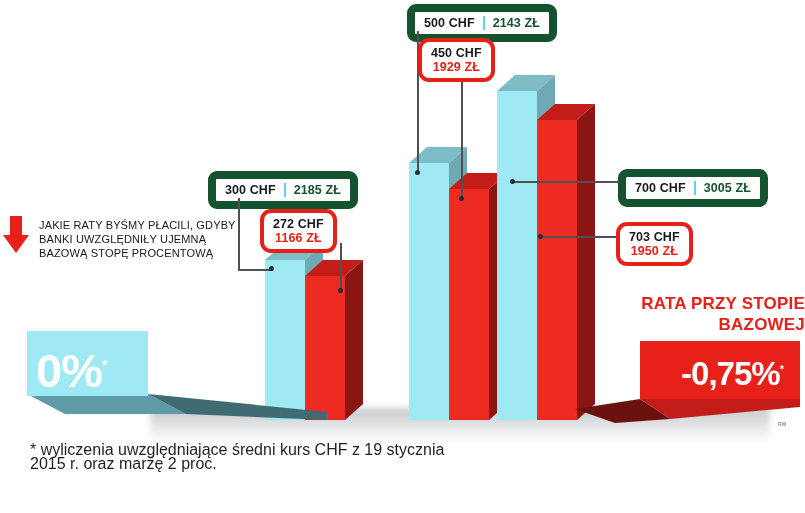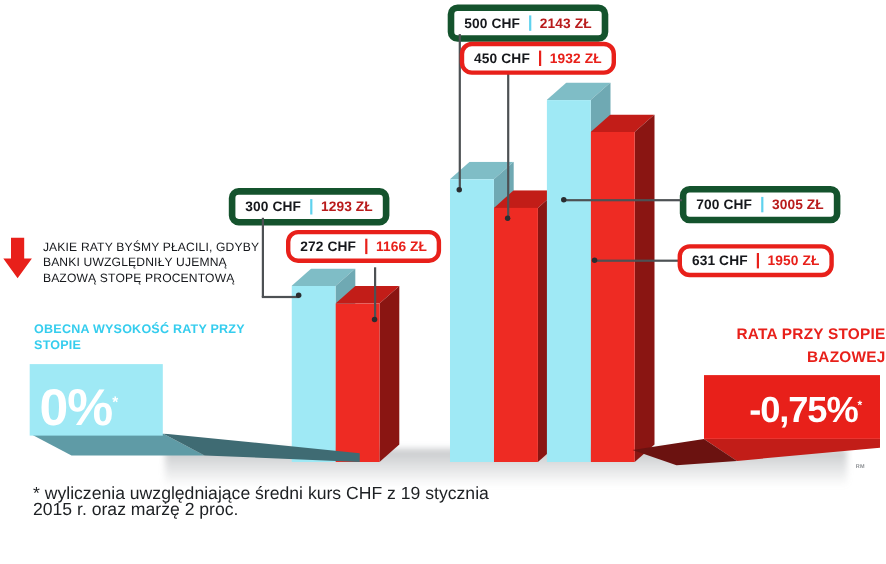--- a/index.html
+++ b/index.html
@@ -26,37 +26,38 @@
   .callout{
     position:absolute;
     display:flex;align-items:center;
     background:#ffffff;
     white-space:nowrap;
     box-sizing:border-box;
     font-weight:bold;
     letter-spacing:.1px;
   }
   .callout.cyan{
-    border:6px solid #14532d;
+    border:8px solid #14532d;
     border-radius:9px;
     padding:4px 9px;
     font-size:12.5px;
   }
   .callout.red{
     border:4px solid #e8201a;
     border-radius:11px;
     padding:4px 9px;
     font-size:12.5px;
     z-index:6;
+    flex-direction:column;
   }
   .chf{color:#16181c;}
   .divider{width:2px;align-self:stretch;margin:0 8px;}
   .cyan .divider{background:#5fd2ee;}
   .red .divider{background:#e8201a;}
-  .zl-cyan{color:#b91c1c;}
+  .zl-cyan{color:#14532d;}
   .zl-red{color:#e8201a;}
 
   
   .lead{position:absolute;background:#4d5154;z-index:1;}
   .lead.v{width:1.6px;}
   .lead.h{height:1.6px;}
   .dot{position:absolute;width:5px;height:5px;border-radius:50%;background:#2a2d30;z-index:2;}
 
   
   .arrow-down{
@@ -81,21 +82,21 @@
   .zero-txt{
     position:absolute;left:36px;top:335px;width:120px;
     color:#ffffff;font-size:47px;font-weight:bold;line-height:60px;
     letter-spacing:-1px;
   }
   .zero-txt .ast{font-size:14px;vertical-align:super;}
 
   
   .rata-title{
     position:absolute;left:615px;top:293px;width:190px;
-    color:#e8201a;font-size:14px;line-height:21px;font-weight:bold;
+    color:#e8201a;font-size:17px;line-height:21px;font-weight:bold;
     text-align:right;letter-spacing:.2px;
   }
   .red-face{
     position:absolute;left:640px;top:341px;width:160px;height:58px;
     background:#e8201a;
   }
   .red-txt{
     position:absolute;left:640px;top:342px;width:184px;
     text-align:center;color:#ffffff;font-size:33px;font-weight:bold;
     line-height:54px;letter-spacing:-1px;
@@ -179,56 +180,55 @@
 
   <div class="lead h" style="left:512px;top:181px;width:108px;"></div>
   <div class="dot" style="left:510px;top:179px;"></div>
 
   <div class="lead h" style="left:540px;top:236px;width:78px;"></div>
   <div class="dot" style="left:538px;top:234px;"></div>
 
   <div class="callout cyan" style="left:208px;top:171px;">
     <span class="chf">300 CHF</span>
     <span class="divider"></span>
-    <span class="zl-cyan">1293 ZŁ</span>
+    <span class="zl-cyan">2185 ZŁ</span>
   </div>
   <div class="callout red" style="left:260px;top:209px;">
     <span class="chf">272 CHF</span>
     <span class="divider"></span>
     <span class="zl-red">1166 ZŁ</span>
   </div>
 
   <div class="callout cyan" style="left:407px;top:4px;">
     <span class="chf">500 CHF</span>
     <span class="divider"></span>
     <span class="zl-cyan">2143 ZŁ</span>
   </div>
   <div class="callout red" style="left:418px;top:38px;">
     <span class="chf">450 CHF</span>
     <span class="divider"></span>
-    <span class="zl-red">1932 ZŁ</span>
+    <span class="zl-red">1929 ZŁ</span>
   </div>
 
   <div class="callout cyan" style="left:618px;top:169px;">
     <span class="chf">700 CHF</span>
     <span class="divider"></span>
     <span class="zl-cyan">3005 ZŁ</span>
   </div>
   <div class="callout red" style="left:616px;top:222px;">
-    <span class="chf">631 CHF</span>
+    <span class="chf">703 CHF</span>
     <span class="divider"></span>
     <span class="zl-red">1950 ZŁ</span>
   </div>
 
   <svg class="arrow-down" viewBox="0 0 28 38">
     <polygon points="8,0 20,0 20,19 27,19 14,37 1,19 8,19" fill="#e8201a"></polygon>
   </svg>
   <div class="headline">JAKIE RATY BYŚMY PŁACILI, GDYBY BANKI UWZGLĘDNIŁY UJEMNĄ BAZOWĄ STOPĘ PROCENTOWĄ</div>
 
-  <div class="sub-cyan">OBECNA WYSOKOŚĆ RATY PRZY STOPIE</div>
   <svg width="320" height="36" style="position:absolute;left:27px;top:394px;">
     <polygon points="0,0 121,0 159,20 38,20" fill="#5f9ba6"></polygon>
     <polygon points="121,0 300,18 300,26 159,20" fill="#3f6b73"></polygon>
   </svg>
   <div class="zero-face"></div>
   <div class="zero-txt">
     <span>0%</span><span class="ast">*</span>
   </div>
 
   <div class="rata-title">RATA PRZY STOPIE BAZOWEJ</div>

